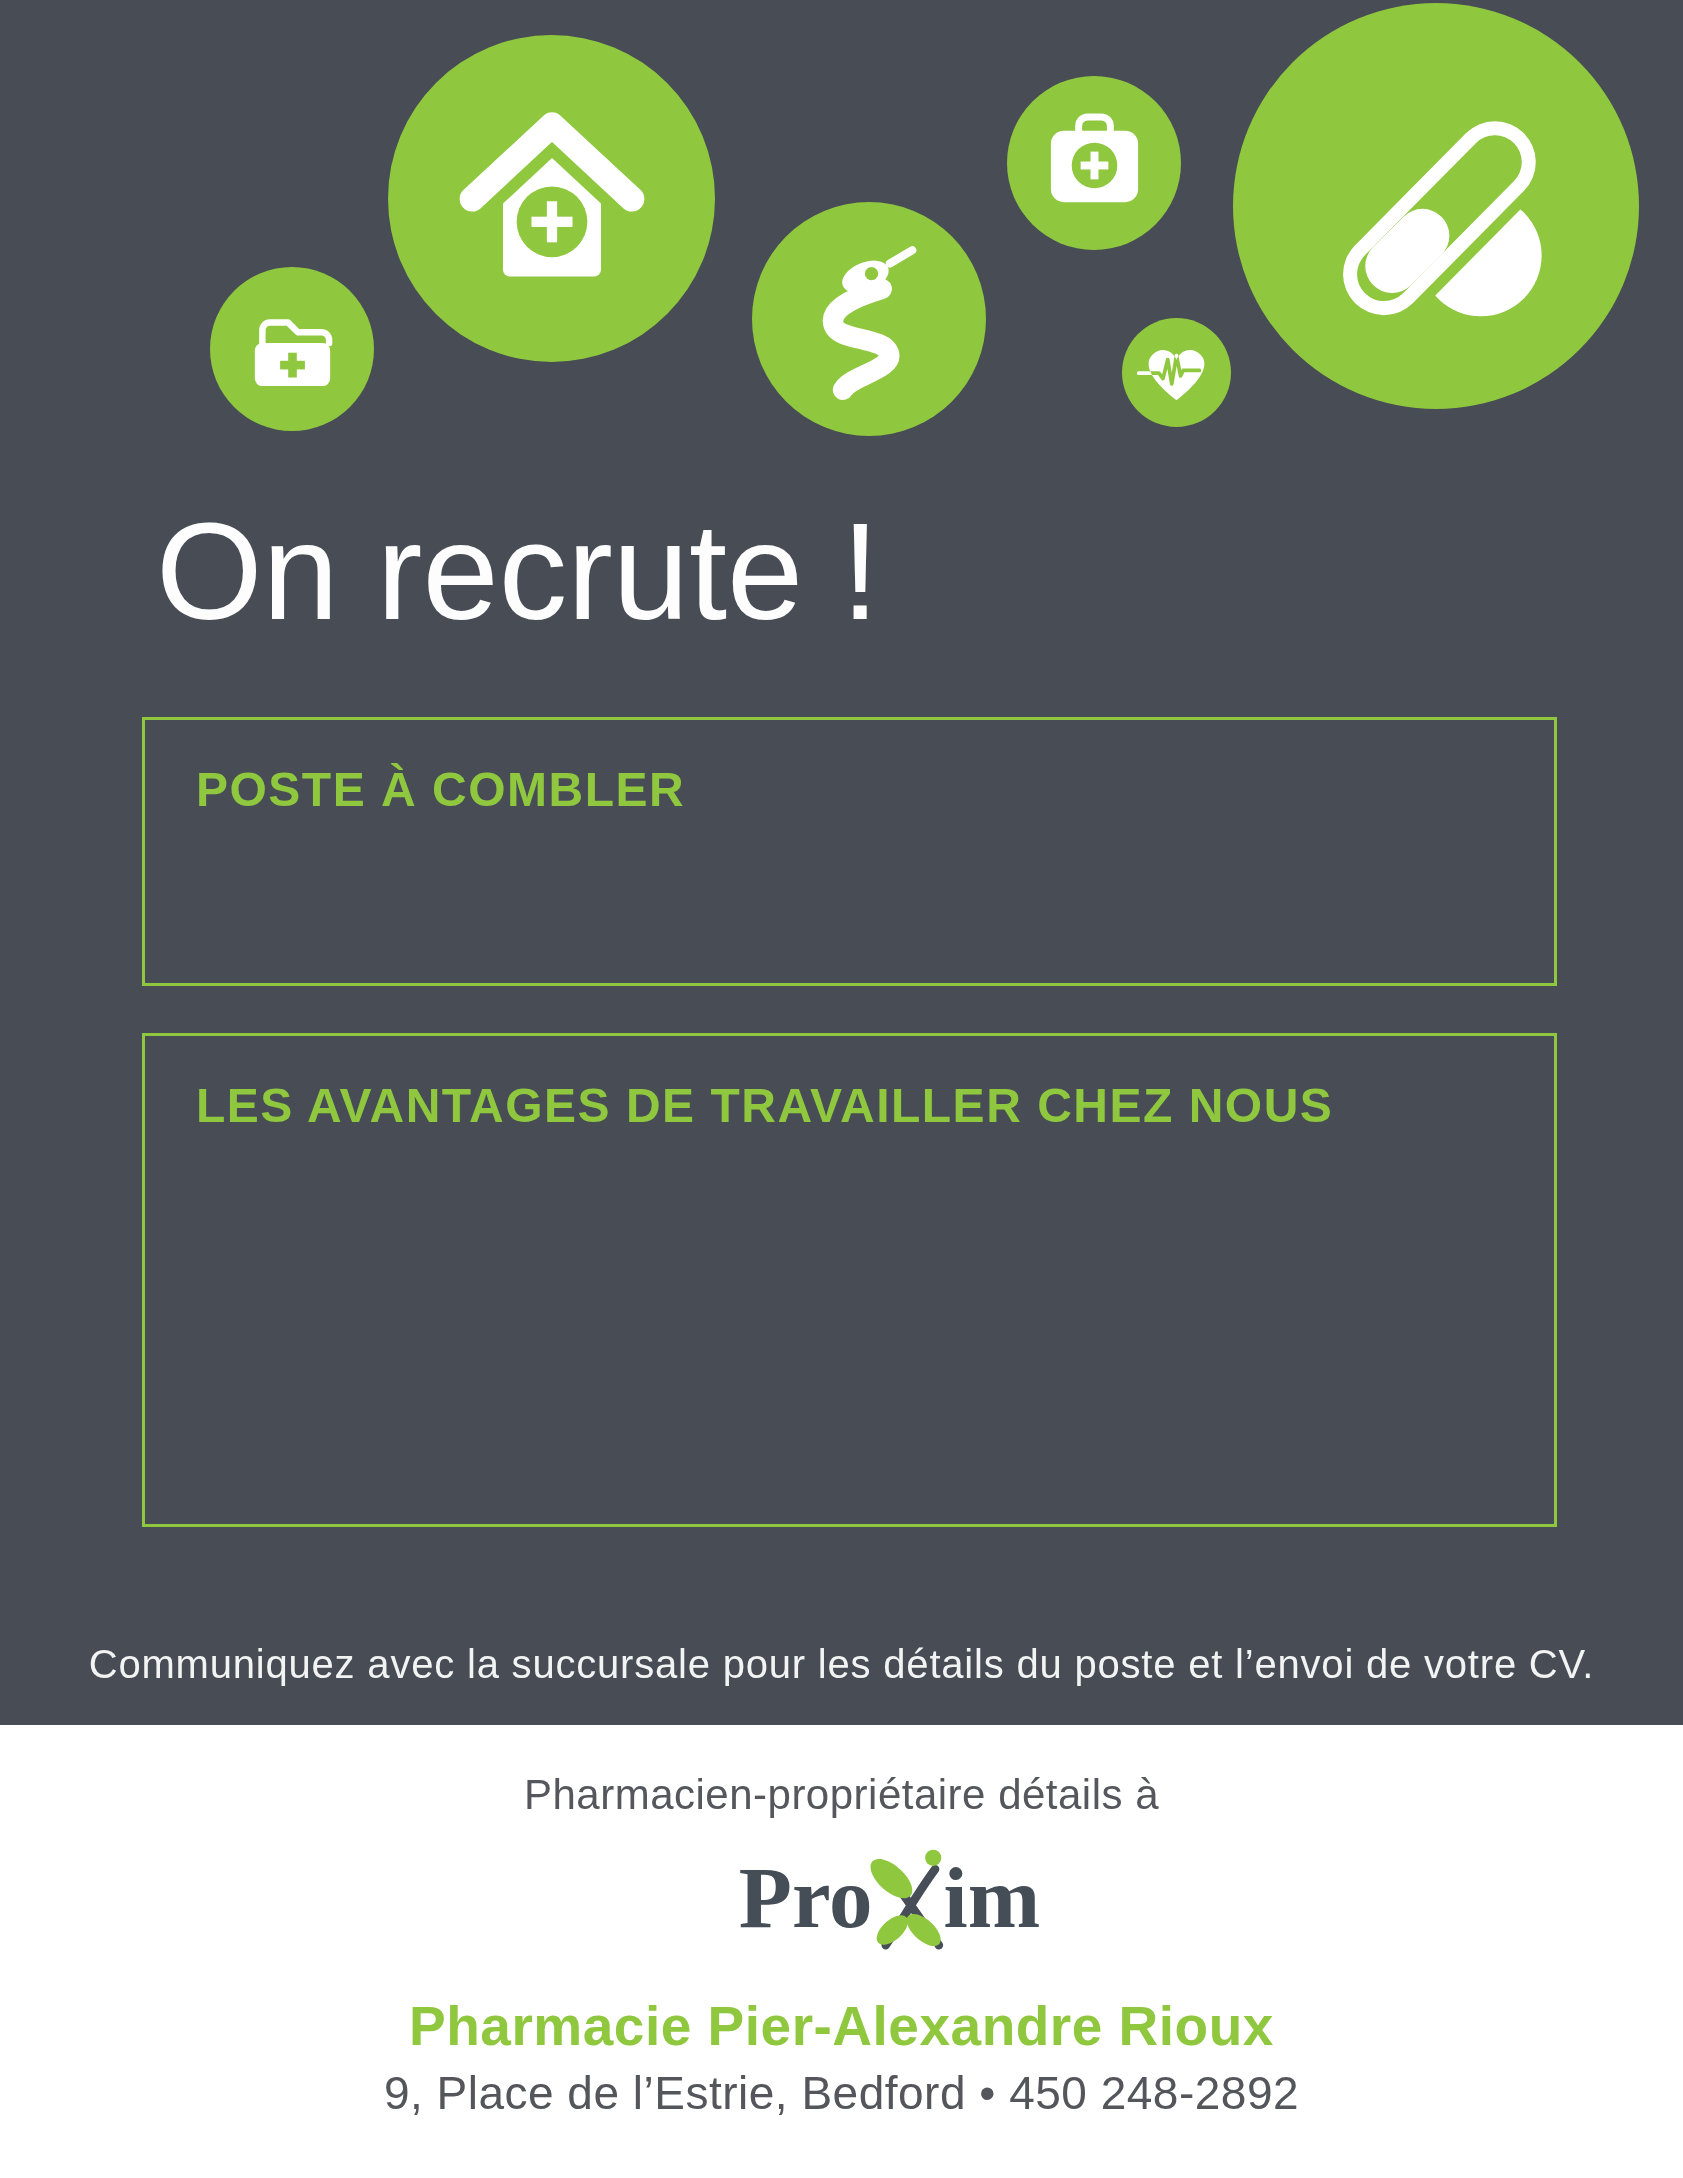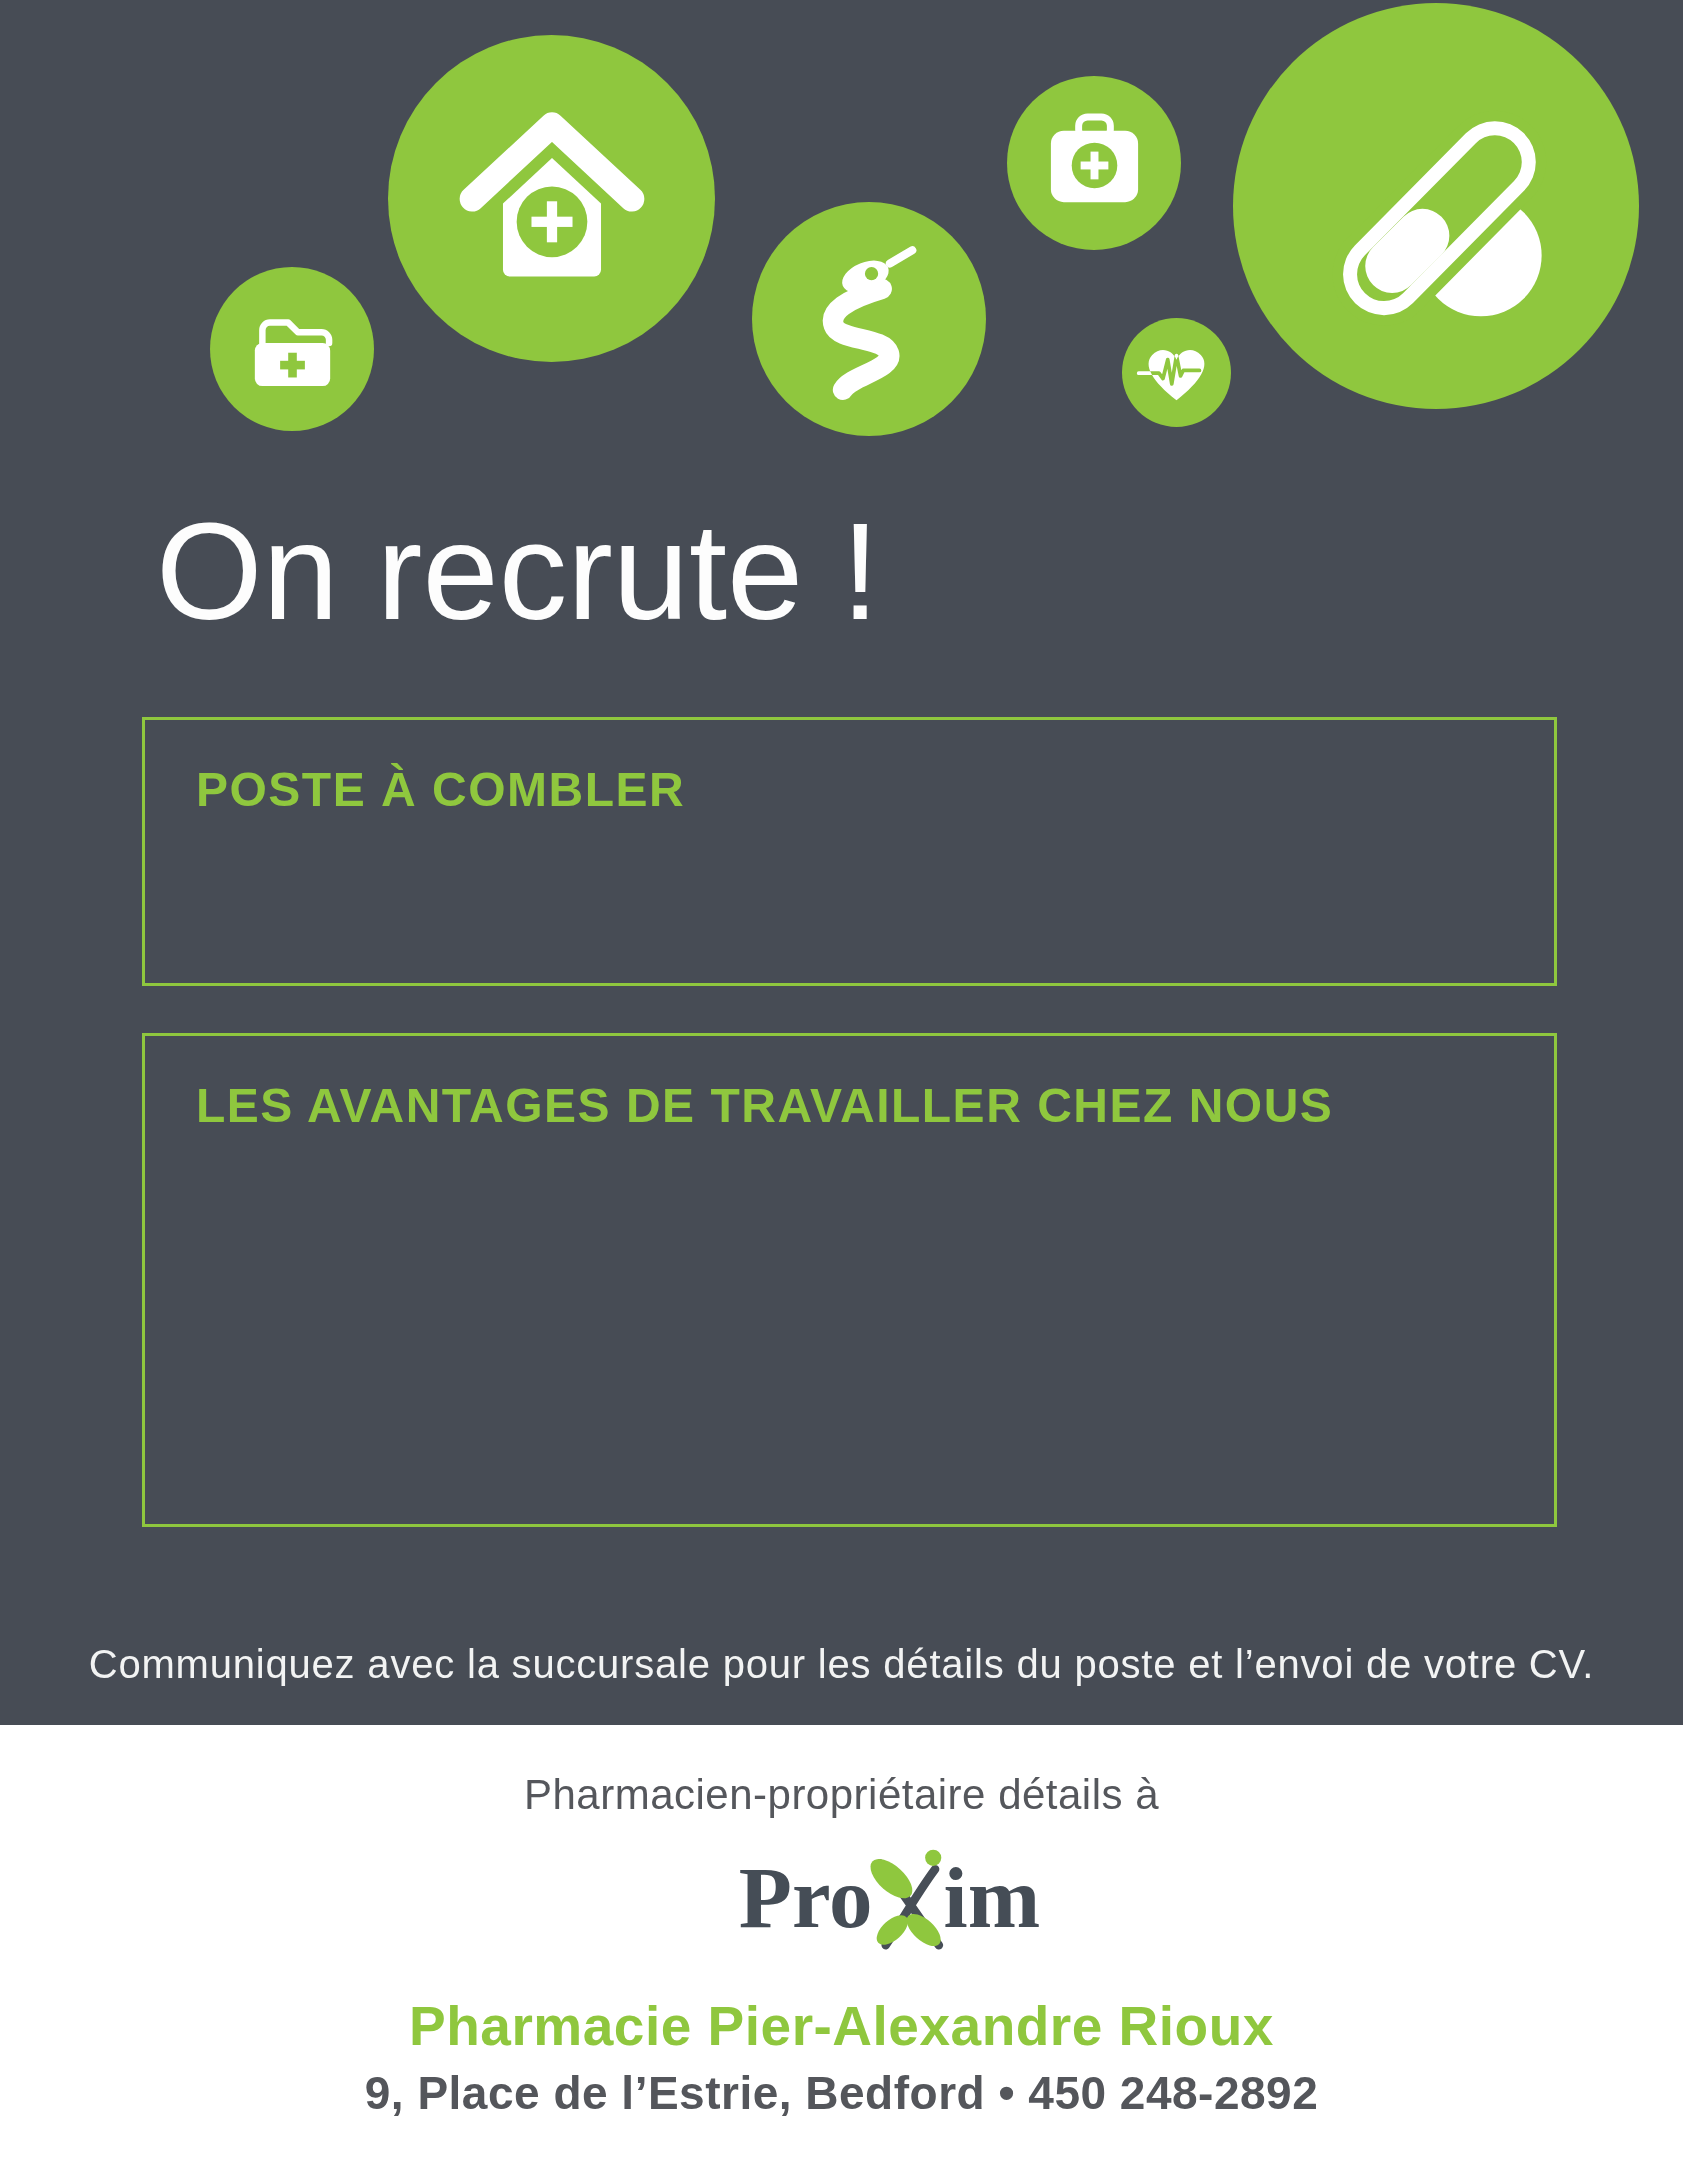--- a/index.html
+++ b/index.html
@@ -27,21 +27,21 @@
   .footer{position:absolute;left:0;top:1725px;width:1683px;height:453px;background:#ffffff;}
   .affiliation{position:absolute;left:0;top:46px;width:1683px;text-align:center;color:#55575C;
                font-size:42px;font-weight:300;letter-spacing:0.5px;}
   .logo{position:absolute;left:0;top:111px;width:1683px;height:123px;display:flex;
         align-items:center;justify-content:center;padding-left:48px;}
   .logo-text{font-family:"Liberation Serif", serif;font-weight:700;font-size:87px;color:#454D56;line-height:1;}
   .logo-x{margin:0 -12px;transform:translateY(4px);}
   .pharmacy-name{position:absolute;left:0;top:269px;width:1683px;text-align:center;color:#8FC73E;
                  font-size:55px;font-weight:700;letter-spacing:0.5px;}
   .address{position:absolute;left:0;top:341px;width:1683px;text-align:center;color:#54565B;
-           font-size:46px;font-weight:700;letter-spacing:0.5px;}
+           font-size:46px;font-weight:400;letter-spacing:0.5px;}
 </style>
 </head>
 <body>
 
 <div class="poster">
 
   <div class="dark">
 
     <div class="circle c-folder">
       <svg width="111" height="99" viewBox="0 0 100 92">

